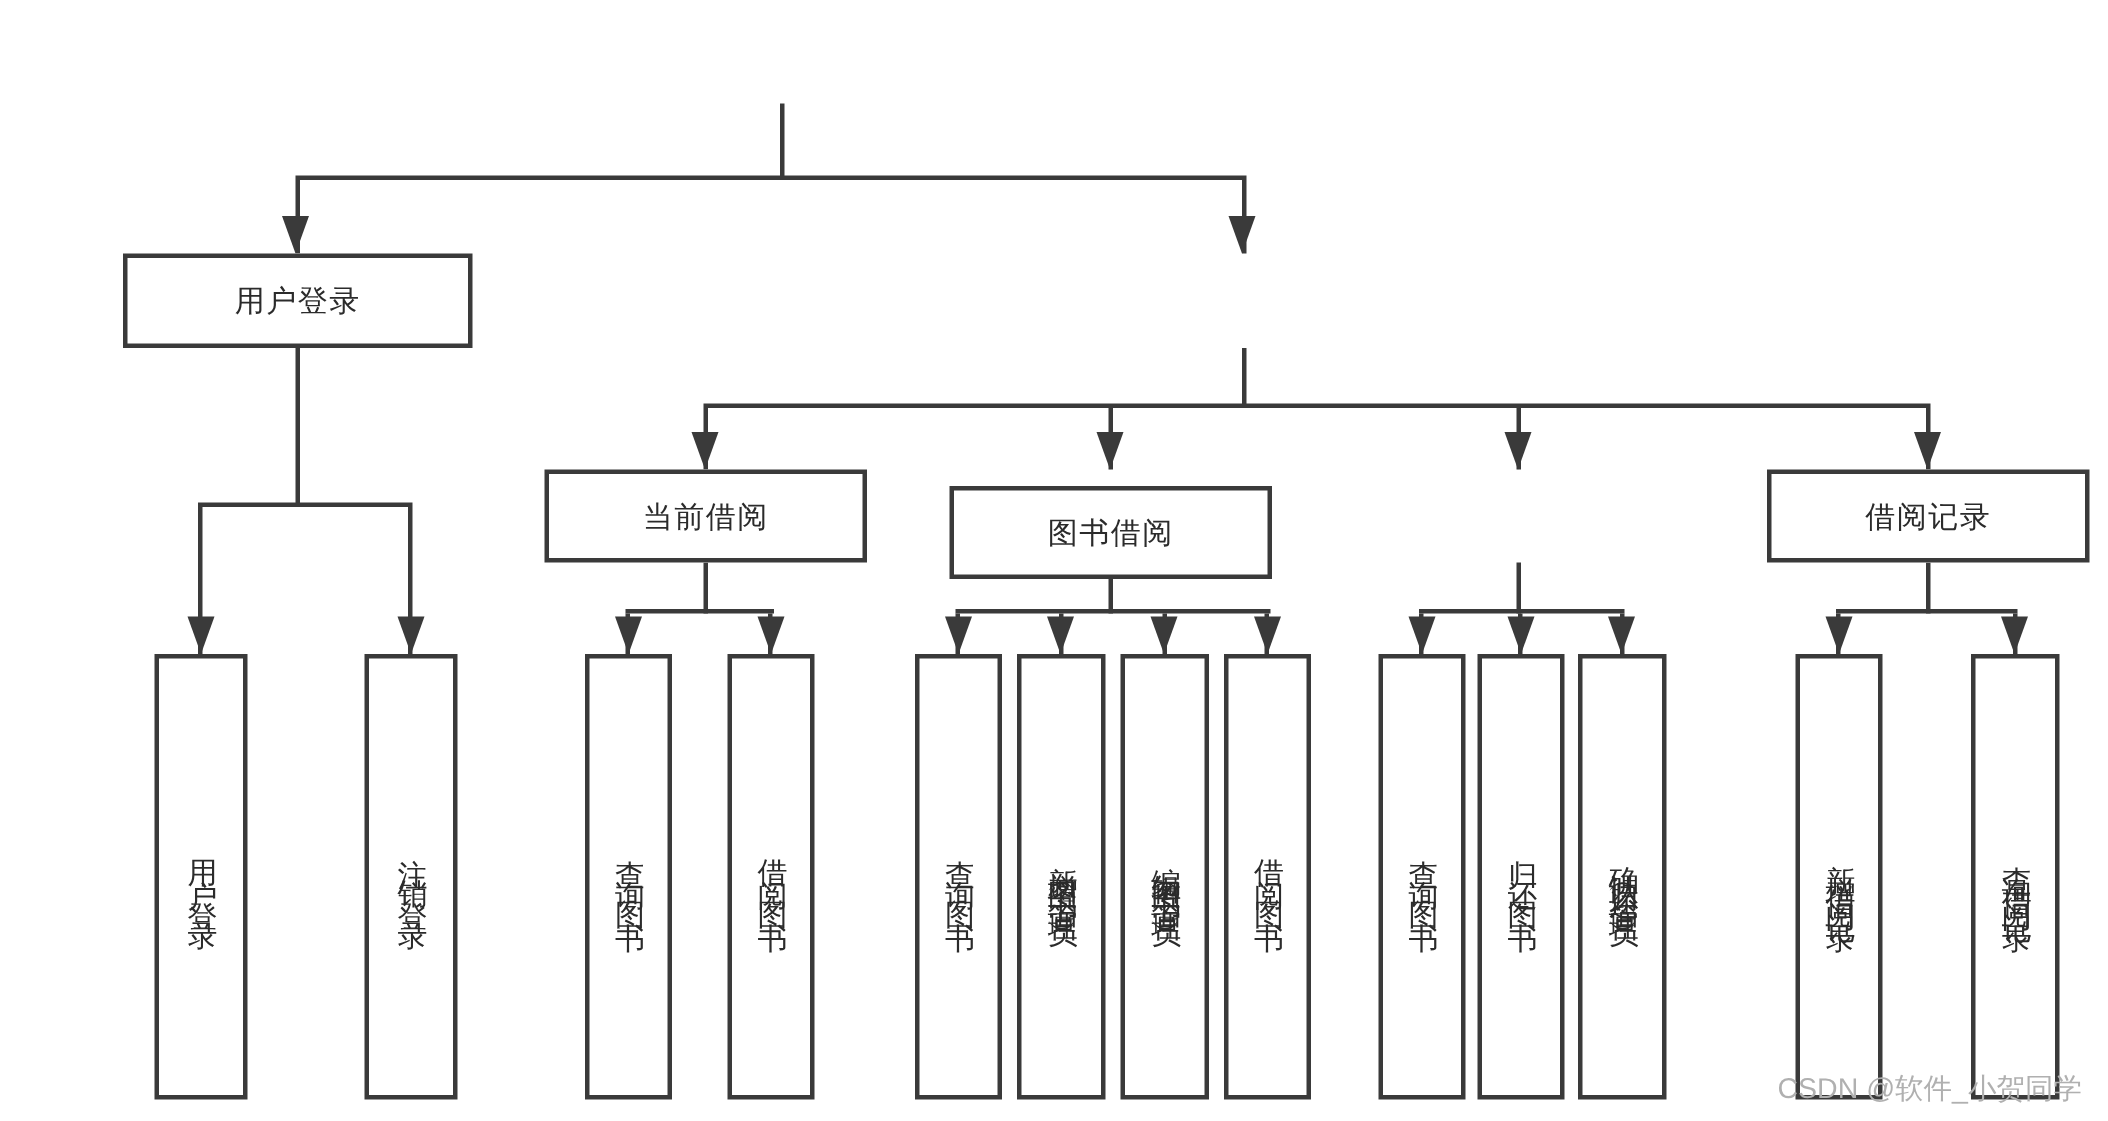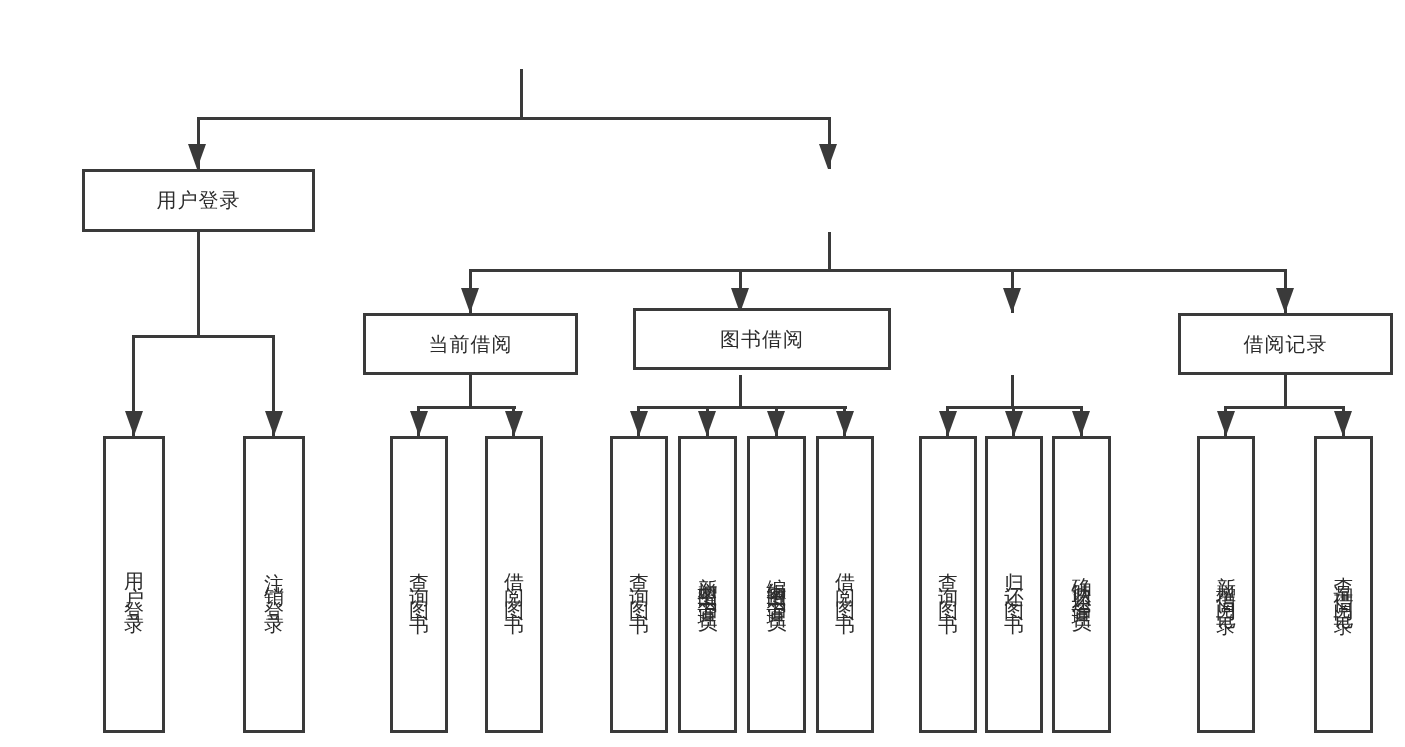--- a/index.html
+++ b/index.html
@@ -100,21 +100,21 @@
   <div class="arrow" style="left:1334px;top:411px"></div>
 
 
   <div class="node" style="left:82px;top:169px;width:233px;height:63px">
     <span class="hlabel">用户登录</span>
   </div>
 
   <div class="node" style="left:363px;top:313px;width:215px;height:62px">
     <span class="hlabel">当前借阅</span>
   </div>
-  <div class="node" style="left:633px;top:308px;width:258px;height:62px">
+  <div class="node" style="left:633px;top:324px;width:215px;height:62px">
     <span class="hlabel">图书借阅</span>
   </div>
   <div class="node" style="left:1178px;top:313px;width:215px;height:62px">
     <span class="hlabel">借阅记录</span>
   </div>
 
   <div class="node sp-lg" style="left:103px;top:436px;width:62px;height:297px">
     <span class="vlabel">用户登录</span>
   </div>
   <div class="node sp-lg" style="left:243px;top:436px;width:62px;height:297px">
@@ -151,14 +151,15 @@
     <span class="vlabel">确认归还（管理员）</span>
   </div>
 
   <div class="node sp-md" style="left:1197px;top:436px;width:58px;height:297px">
     <span class="vlabel">新增借阅记录</span>
   </div>
   <div class="node sp-md" style="left:1314px;top:436px;width:59px;height:297px">
     <span class="vlabel">查询借阅记录</span>
   </div>
 
+  <div class="watermark">CSDN @软件_小贺同学</div>
 
 </div>
 
 </body></html>

